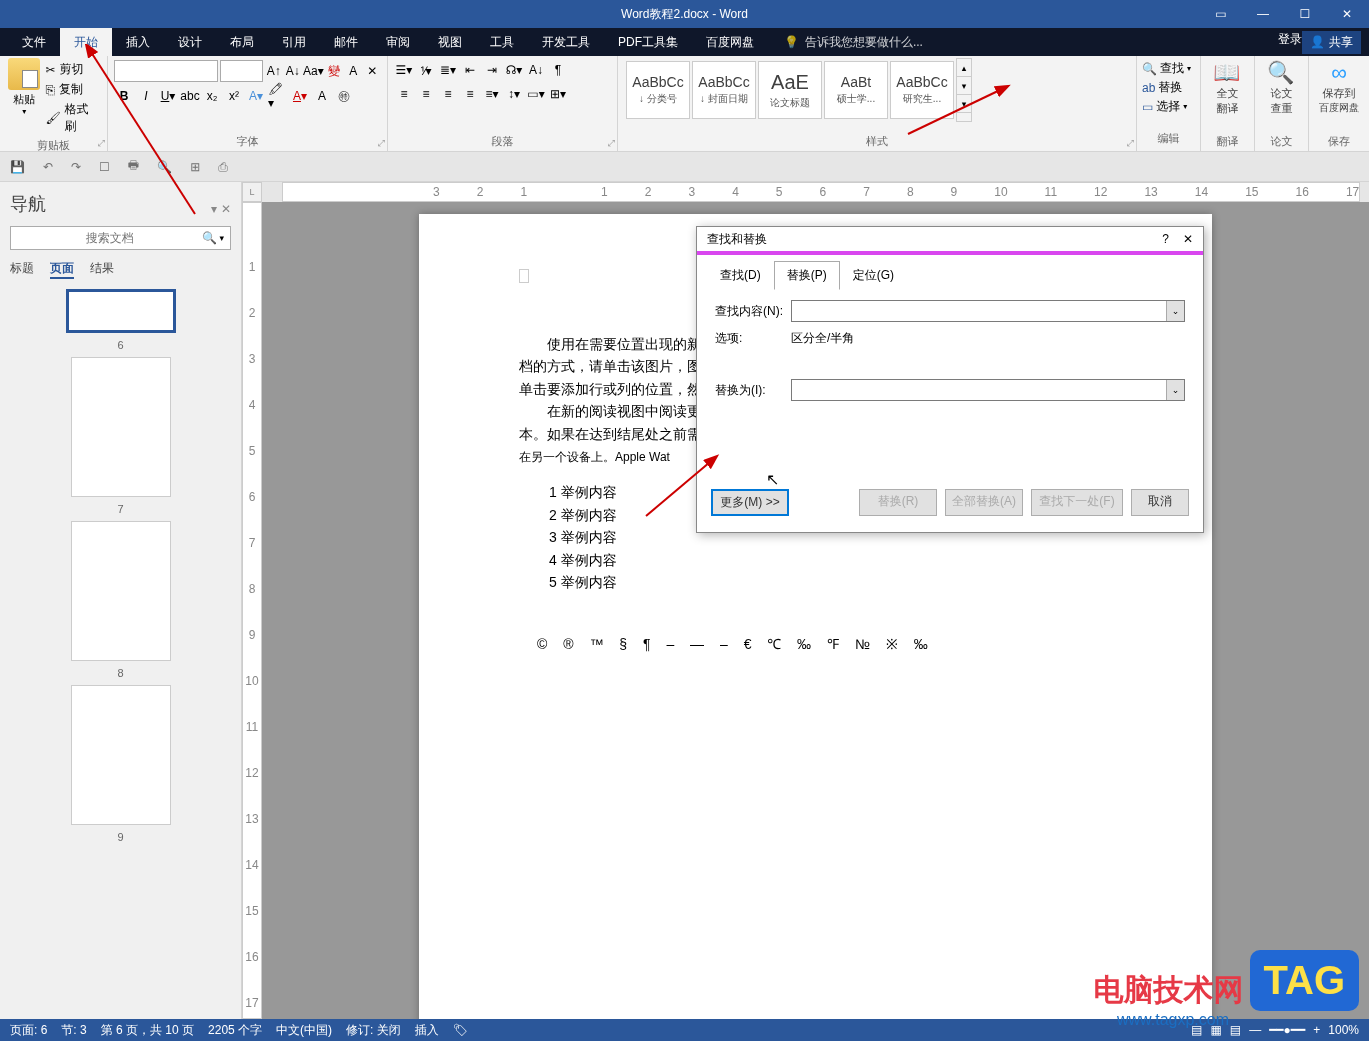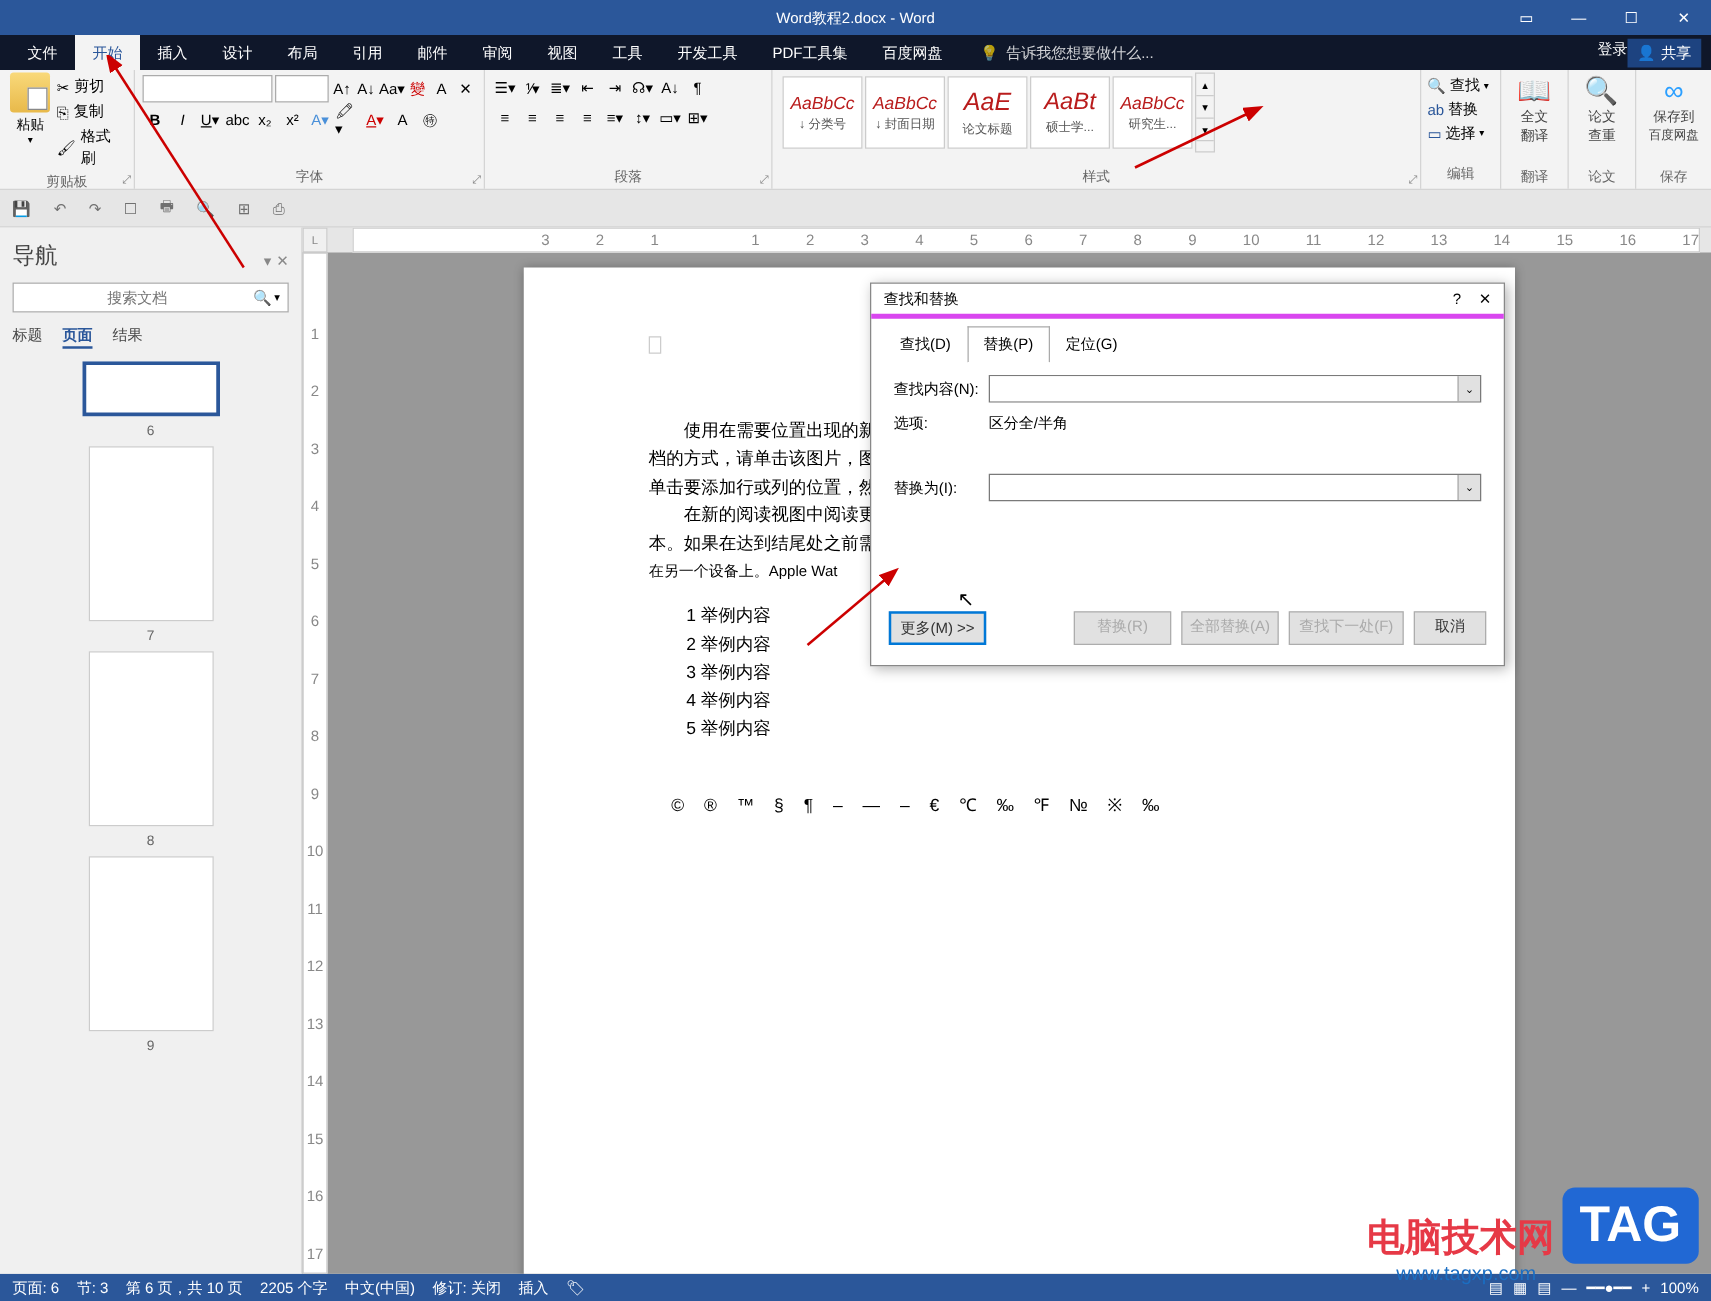--- a/index.html
+++ b/index.html
@@ -24,21 +24,21 @@
 .clip-item{display:flex;align-items:center;gap:4px;font-size:11px;padding:1px 3px;}
 .font-group{width:280px;}
 .font-row{display:flex;align-items:center;gap:2px;padding:2px 0;}
 .font-combo{border:1px solid #ababab;background:#fff;height:22px;width:120px;padding:0 4px;display:flex;align-items:center;}
 .size-combo{border:1px solid #ababab;background:#fff;height:22px;width:48px;padding:0 4px;display:flex;align-items:center;}
 .btn-sm{width:20px;height:20px;display:flex;align-items:center;justify-content:center;cursor:pointer;}
 .para-group{width:230px;}
 .styles-group{flex:1;display:flex;}
 .style-gallery{display:flex;gap:2px;padding:3px 2px;}
 .style-item{border:1px solid #ccc;background:#fff;width:64px;height:58px;display:flex;flex-direction:column;align-items:center;justify-content:center;}
-.style-preview{font-size:14px;color:#b91c1c;font-style:italic;}
+.style-preview{font-size:14px;color:#404040;}
 .style-name{font-size:10px;color:#555;margin-top:2px;}
 .style-scroll{display:flex;flex-direction:column;border:1px solid #ccc;}
 .style-scroll div{width:14px;height:18px;display:flex;align-items:center;justify-content:center;font-size:9px;border-bottom:1px solid #ccc;}
 .edit-group{width:64px;padding:3px;}
 .edit-item{display:flex;align-items:center;gap:3px;font-size:11px;padding:1px 2px;}
 .extra-group{width:54px;display:flex;flex-direction:column;align-items:center;padding-top:4px;}
 .extra-icon{font-size:22px;color:#2b579a;}
 .extra-label{font-size:11px;color:#444;text-align:center;}
 .qat{background:#e6e6e6;height:30px;display:flex;align-items:center;padding-left:10px;gap:18px;color:#707070;border-bottom:1px solid #d4d4d4;}
 .main{display:flex;height:calc(1041px - 28px - 28px - 96px - 30px - 22px);}
@@ -79,21 +79,21 @@
 .dlg-buttons{display:flex;gap:8px;padding:12px 14px 16px;}
 .dlg-btn{border:1px solid #adadad;background:#e1e1e1;padding:3px 0;font-size:12px;text-align:center;color:#333;margin-top:28px;}
 .dlg-btn.disabled{color:#aaa;}
 .dlg-btn.more{border:2px solid #0078d7;width:78px;}
 .dlg-btn.normal{width:78px;}
 .statusbar{height:22px;background:#2b579a;color:#fff;display:flex;align-items:center;padding:0 10px;gap:14px;font-size:11px;}
 .status-right{margin-left:auto;display:flex;align-items:center;gap:8px;}
 .watermark{position:absolute;right:10px;bottom:30px;display:flex;align-items:flex-end;gap:6px;}
 .wm-text{font-size:30px;font-weight:bold;color:#e63946;}
 .wm-url{position:absolute;right:140px;bottom:12px;font-size:16px;color:#1b6ec2;}
-.tag-box{background:#2168d4;color:#ffffff;font-size:40px;font-weight:bold;padding:8px 14px;border-radius:10px;}
+.tag-box{background:#2168d4;color:#fde047;font-size:40px;font-weight:bold;padding:8px 14px;border-radius:10px;}
 .cursor{position:absolute;font-size:16px;color:#000;}
 svg.arrow-svg{position:absolute;pointer-events:none;}
 .corner-expand{position:absolute;right:2px;bottom:2px;font-size:9px;color:#888;}
 u{text-decoration:underline;}
 .nav-pane-head{display:flex;align-items:center;}
 .nav-close{margin-left:auto;display:flex;gap:4px;color:#888;}
 </style>
 </head>
 <body>
 
@@ -227,21 +227,21 @@
           </div>
       <div class="style-item">
             <div class="style-preview">AaBbCc</div>
             <div class="style-name">↓ 封面日期</div>
           </div>
       <div class="style-item">
             <div class="style-preview" style="font-size:20px">AaE</div>
             <div class="style-name">论文标题</div>
           </div>
       <div class="style-item">
-            <div class="style-preview" style="font-size:19px">AaBt</div>
+            <div class="style-preview" style="font-size:14px">AaBt</div>
             <div class="style-name">硕士学...</div>
           </div>
       <div class="style-item">
             <div class="style-preview">AaBbCc</div>
             <div class="style-name">研究生...</div>
           </div>
     </div>
     <div class="style-scroll">
           <div>▴</div>
           <div>▾</div>

